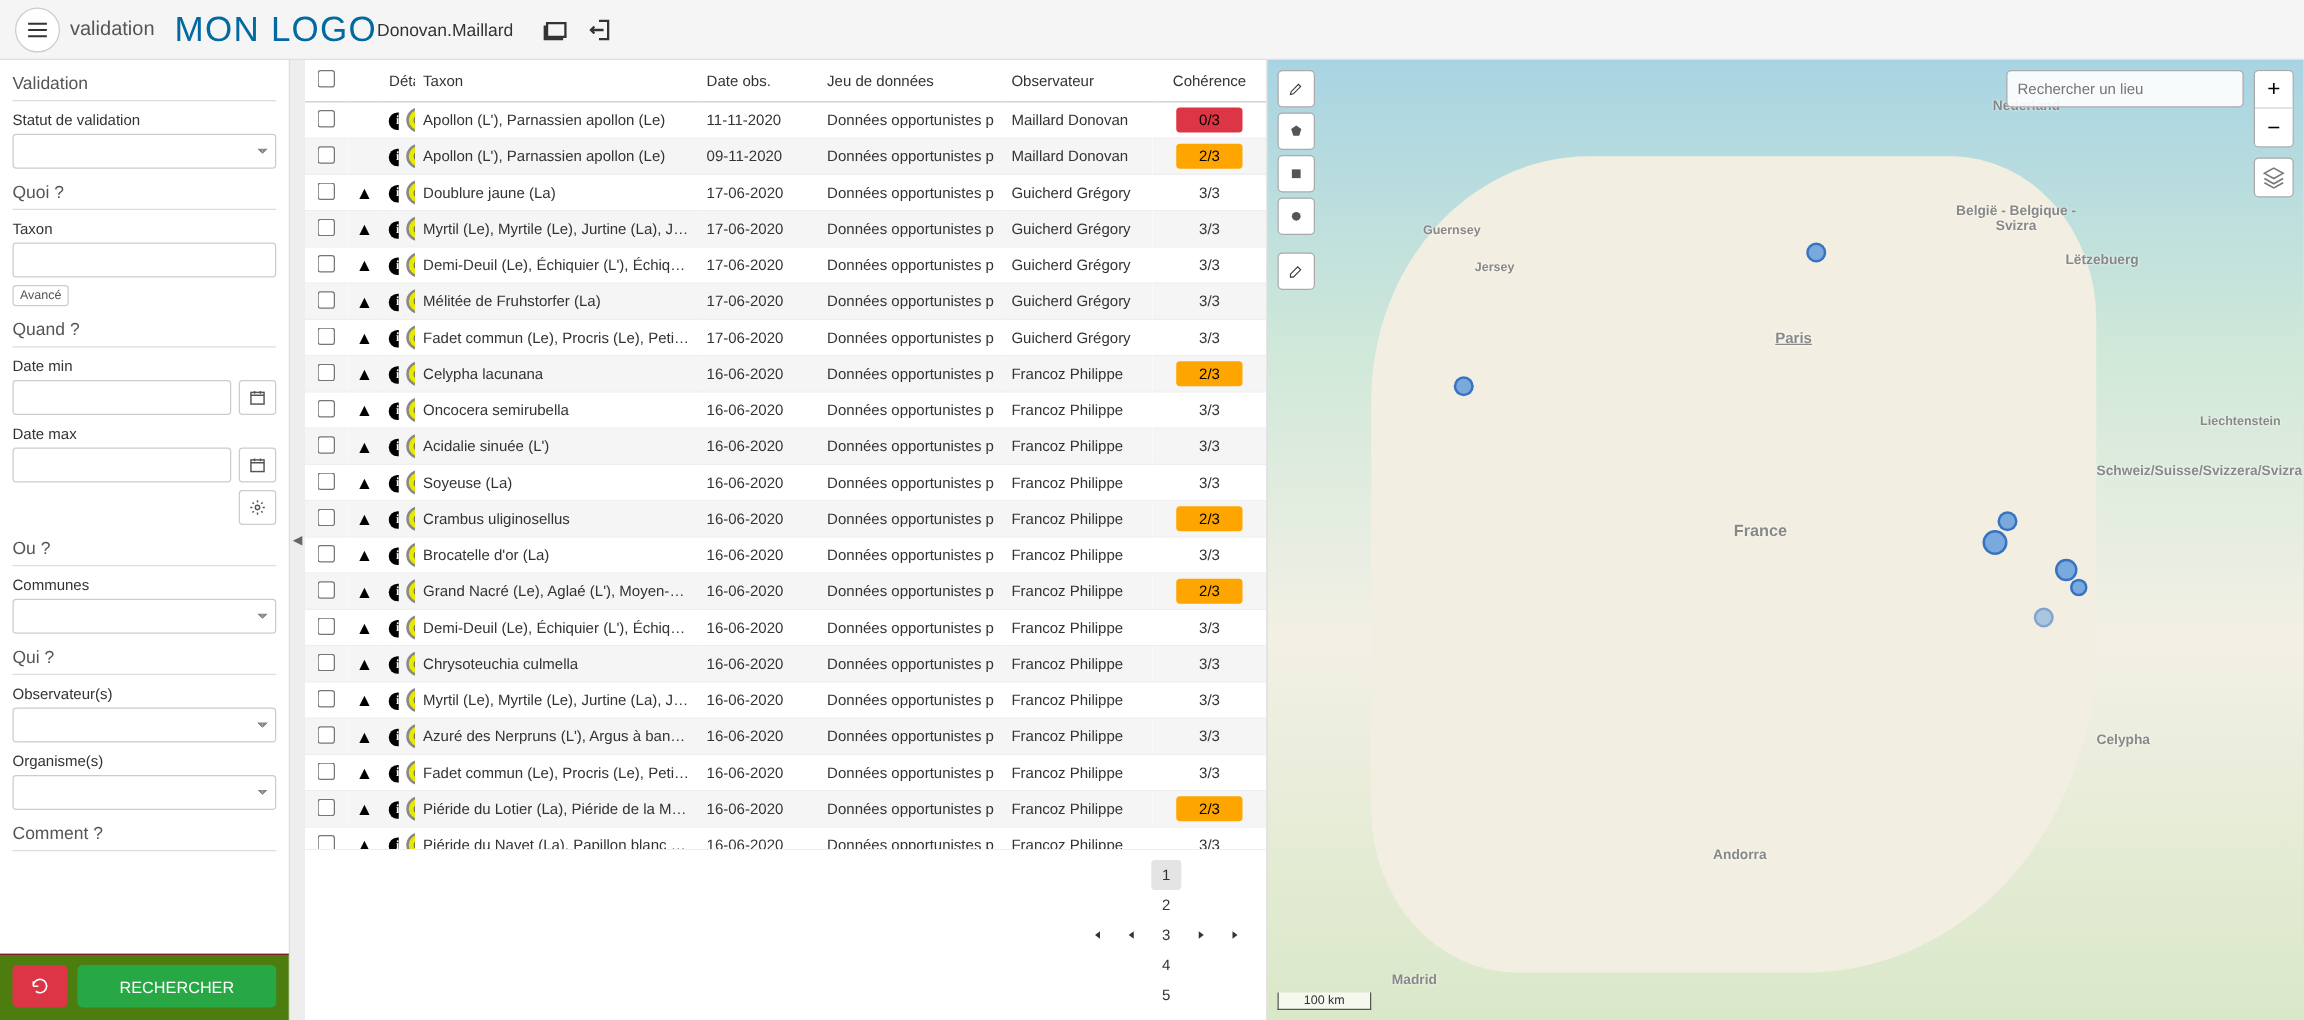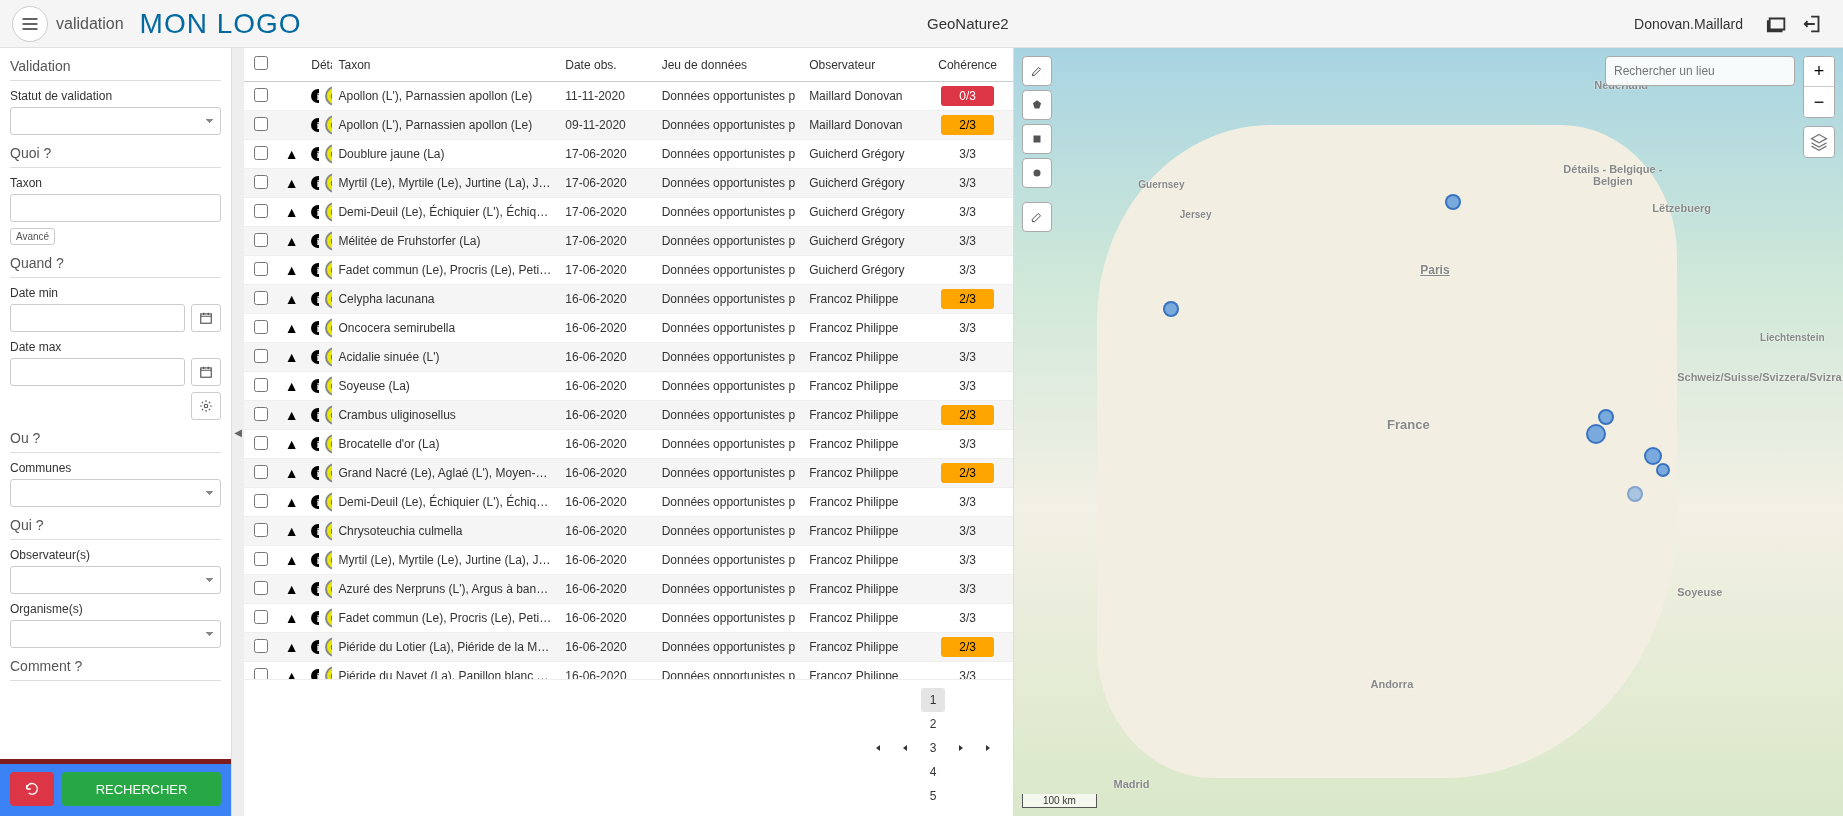--- a/index.html
+++ b/index.html
@@ -13,21 +13,21 @@
 .hdr-logo { font-size: 28px; font-weight: 400; color: #0369a1; letter-spacing: 1px; }
 .hdr-center { flex: 1; text-align: center; font-size: 15px; color: #333; }
 .hdr-user { font-size: 14px; color: #333; margin-right: 16px; }
 .hdr-icon { width: 36px; height: 36px; display: flex; align-items: center; justify-content: center; cursor: pointer; }
 .hdr-icon svg { width: 22px; height: 22px; fill: #333; }
 
 
 .container { display: flex; height: calc(100% - 48px); }
 .sidebar-wrap { width: 232px; height: 100%; background: #fff; border-right: 1px solid #ddd; display: flex; flex-direction: column; position: relative; }
 .sidebar { flex: 1; overflow-y: auto; padding: 0 10px; }
-.sidebar-bottom { display: flex; justify-content: flex-end; gap: 8px; padding: 8px 10px 10px; background: #3b82f6; border-top: 5px solid #7f1d1d; }
+.sidebar-bottom { display: flex; justify-content: flex-end; gap: 8px; padding: 8px 10px 10px; background: #4d7c0f; border-top: 1px solid #7f1d1d; }
 
 .section-title { font-size: 14px; color: #555; margin: 10px 0 6px; font-weight: 400; }
 .section-sep { border-top: 1px solid #ddd; margin: 4px 0 0; }
 .label { font-size: 12px; color: #333; display: block; margin: 8px 0 4px; }
 .input, .select { width: 100%; height: 28px; border: 1px solid #ccc; border-radius: 3px; padding: 0 6px; font-size: 12px; background: #fff; }
 .select { appearance: none; background-image: linear-gradient(45deg, transparent 50%, #888 50%), linear-gradient(135deg, #888 50%, transparent 50%); background-position: right 10px center, right 6px center; background-size: 4px 4px, 4px 4px; background-repeat: no-repeat; }
 .chk-row { display: flex; align-items: flex-start; gap: 6px; margin-top: 8px; font-size: 12px; color: #333; }
 .chk-row input { margin-top: 2px; }
 .chk-label { line-height: 1.4; }
 .date-row { display: flex; gap: 6px; }
@@ -63,21 +63,21 @@
 .col-date { width: 85px; }
 .col-dataset { width: 130px; }
 .col-obs { width: 105px; }
 .col-coh { width: 80px; text-align: center; }
 
 .row-chk { width: 14px; height: 14px; }
 .warn-icon { display: inline-block; font-size: 14px; color: #000; line-height: 1; }
 .info-icon { display: inline-flex; width: 14px; height: 14px; border-radius: 50%; background: #000; color: #fff; font-size: 10px; font-weight: bold; align-items: center; justify-content: center; font-family: serif; }
 .status-dot { display: inline-flex; width: 20px; height: 20px; border-radius: 50%; background: #e8e800; border: 2px solid #888; align-items: center; justify-content: center; font-size: 12px; color: #666; }
 .coh-badge { display: inline-block; padding: 3px 18px; border-radius: 3px; color: #000; font-size: 12px; min-width: 50px; }
-.coh-red { background: #dc3545; color: #ffffff; }
+.coh-red { background: #dc3545; color: #000000; }
 .coh-orange { background: #ffa500; color: #000; }
 
 .paginator { display: flex; justify-content: flex-end; align-items: center; gap: 4px; padding: 8px 12px; border-top: 1px solid #eee; }
 .pg-btn { width: 24px; height: 24px; border: none; background: transparent; font-size: 12px; color: #333; cursor: pointer; border-radius: 3px; display: flex; align-items: center; justify-content: center; }
 .pg-btn.active { background: #e4e4e4; }
 .pg-btn svg { width: 12px; height: 12px; fill: #333; }
 
 
 .map-panel { flex: 1; position: relative; background: #b3d9e6; overflow: hidden; }
 .map-bg { position: absolute; inset: 0; background: linear-gradient(to bottom, #a8d4e2 0%, #cfe8d9 30%, #f3f0e5 60%, #d9e8c8 100%); }
@@ -99,21 +99,20 @@
 <body>
 
 <div class="header">
   <button class="menu-btn">
     <svg viewBox="0 0 24 24">
         <path d="M3 6h18M3 12h18M3 18h18" stroke="#333" stroke-width="2" fill="none"></path>
       </svg>
   </button>
   <span class="hdr-validation">validation</span>
   <span class="hdr-logo">MON LOGO</span>
-  <span class="hdr-center">GeoNature2</span>
   <span class="hdr-user">Donovan.Maillard</span>
   <span class="hdr-icon">
     <svg viewBox="0 0 24 24">
         <path d="M4 6h16v12H4z M2 8v12h16" fill="none" stroke="#333" stroke-width="2"></path>
       </svg>
   </span>
   <span class="hdr-icon">
     <svg viewBox="0 0 24 24">
         <path d="M10 4h8v16h-8 M14 12H3 M6 9l-3 3 3 3" fill="none" stroke="#333" stroke-width="2"></path>
       </svg>
@@ -476,26 +475,26 @@
           </svg>
         </button>
     </div>
   </div>
 
   <div class="map-panel">
     <div class="map-bg"></div>
     <div class="map-land"></div>
     <span class="map-label" style="left:45%;top:48%;">France</span>
     <span class="map-label" style="left:49%;top:28%;font-size:12px;text-decoration:underline;">Paris</span>
-    <span class="map-label" style="left:65%;top:15%;font-size:11px;text-align:center;width:120px;">Détails - Belgique - Belgien</span>
+    <span class="map-label" style="left:65%;top:15%;font-size:11px;text-align:center;width:120px;">België - Belgique - Svizra</span>
     <span class="map-label" style="left:77%;top:20%;font-size:11px;">Lëtzebuerg</span>
     <span class="map-label" style="left:70%;top:4%;font-size:11px;">Nederland</span>
     <span class="map-label" style="left:80%;top:42%;font-size:11px;width:110px;text-align:center;">Schweiz/Suisse/Svizzera/Svizra</span>
     <span class="map-label" style="left:90%;top:37%;font-size:10px;">Liechtenstein</span>
-    <span class="map-label" style="left:80%;top:70%;font-size:11px;">Soyeuse</span>
+    <span class="map-label" style="left:80%;top:70%;font-size:11px;">Celypha</span>
     <span class="map-label" style="left:43%;top:82%;font-size:11px;">Andorra</span>
     <span class="map-label" style="left:12%;top:95%;font-size:11px;">Madrid</span>
     <span class="map-label" style="left:15%;top:17%;font-size:10px;">Guernsey</span>
     <span class="map-label" style="left:20%;top:21%;font-size:10px;">Jersey</span>
 
     <span class="marker" style="left:52%;top:19%;width:16px;height:16px;"></span>
     <span class="marker" style="left:18%;top:33%;width:16px;height:16px;"></span>
     <span class="marker" style="left:69%;top:49%;width:20px;height:20px;"></span>
     <span class="marker" style="left:70.5%;top:47%;width:16px;height:16px;"></span>
     <span class="marker" style="left:76%;top:52%;width:18px;height:18px;"></span>

